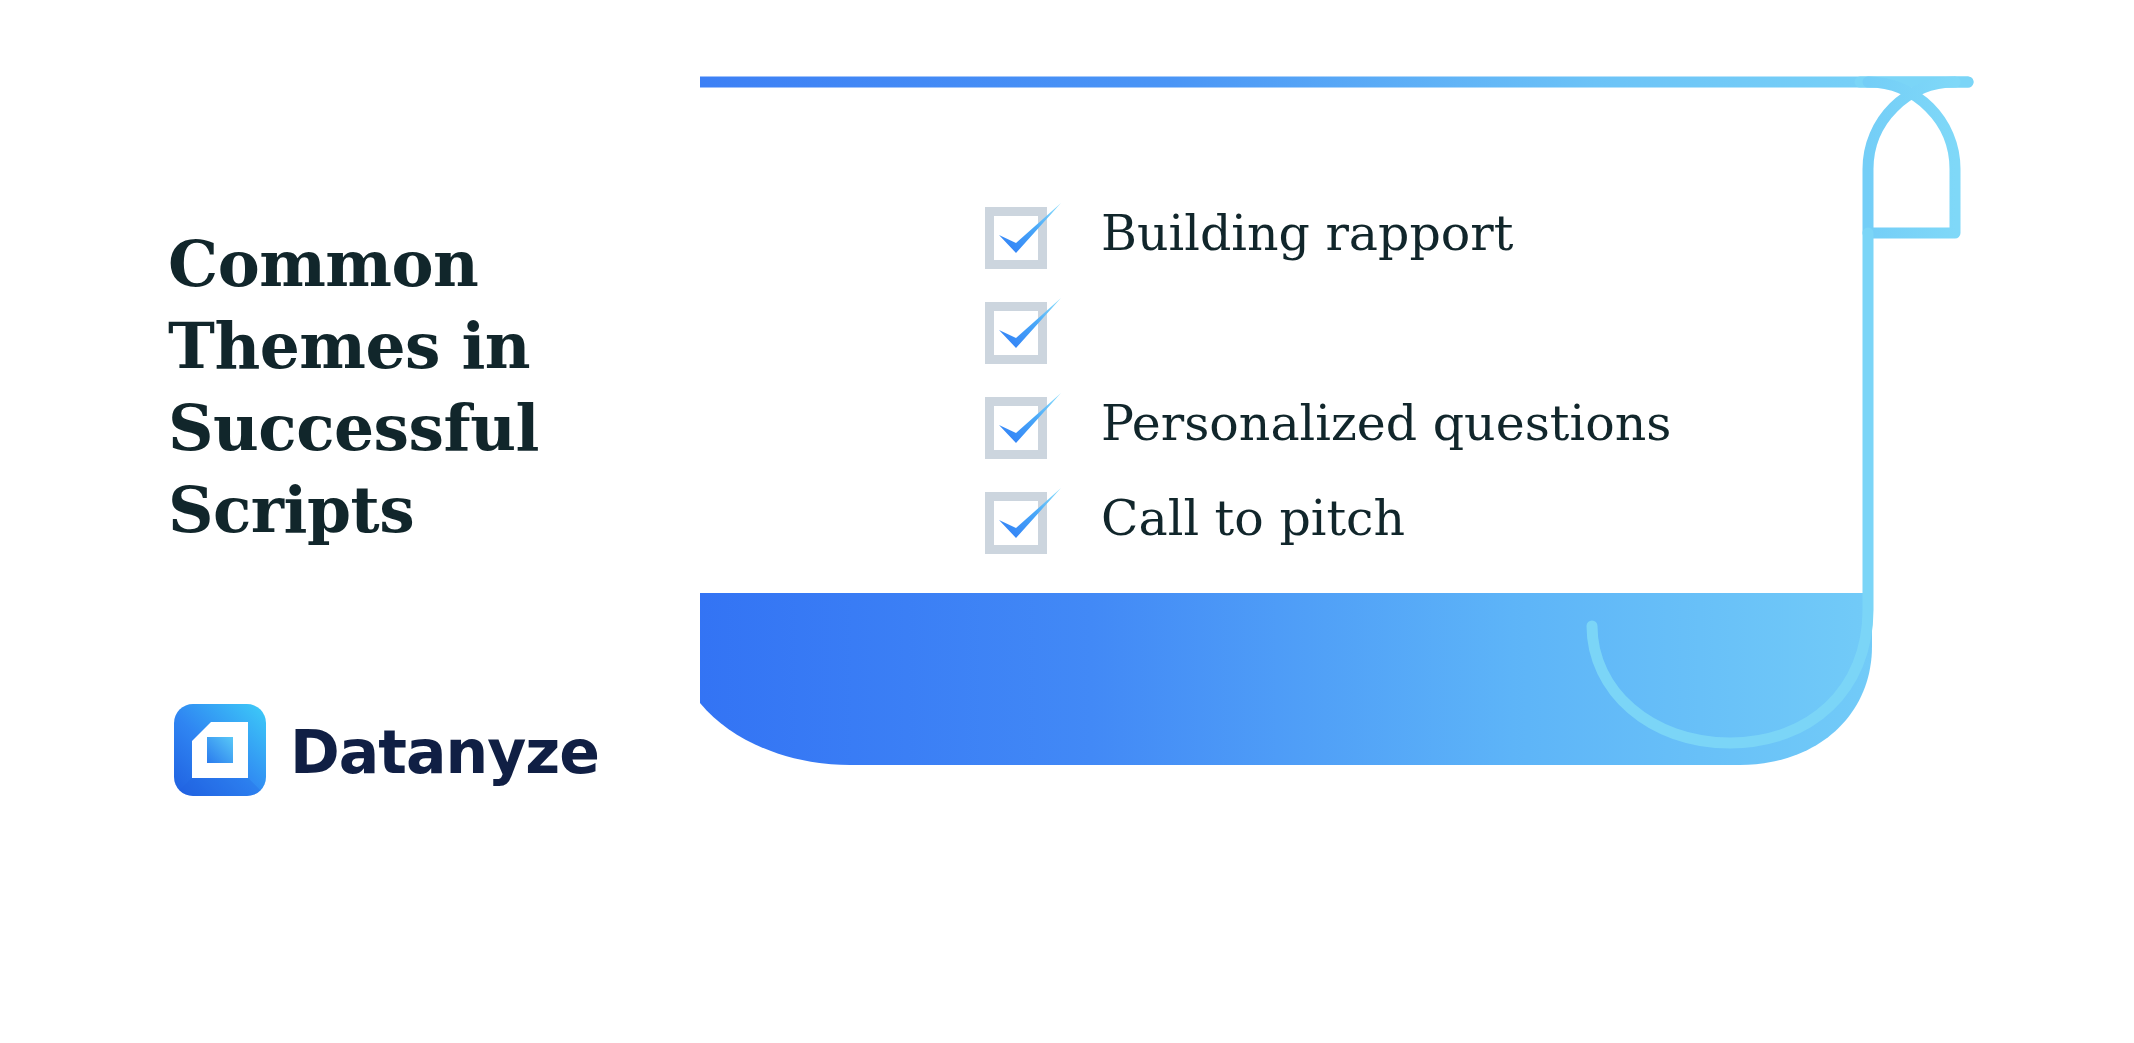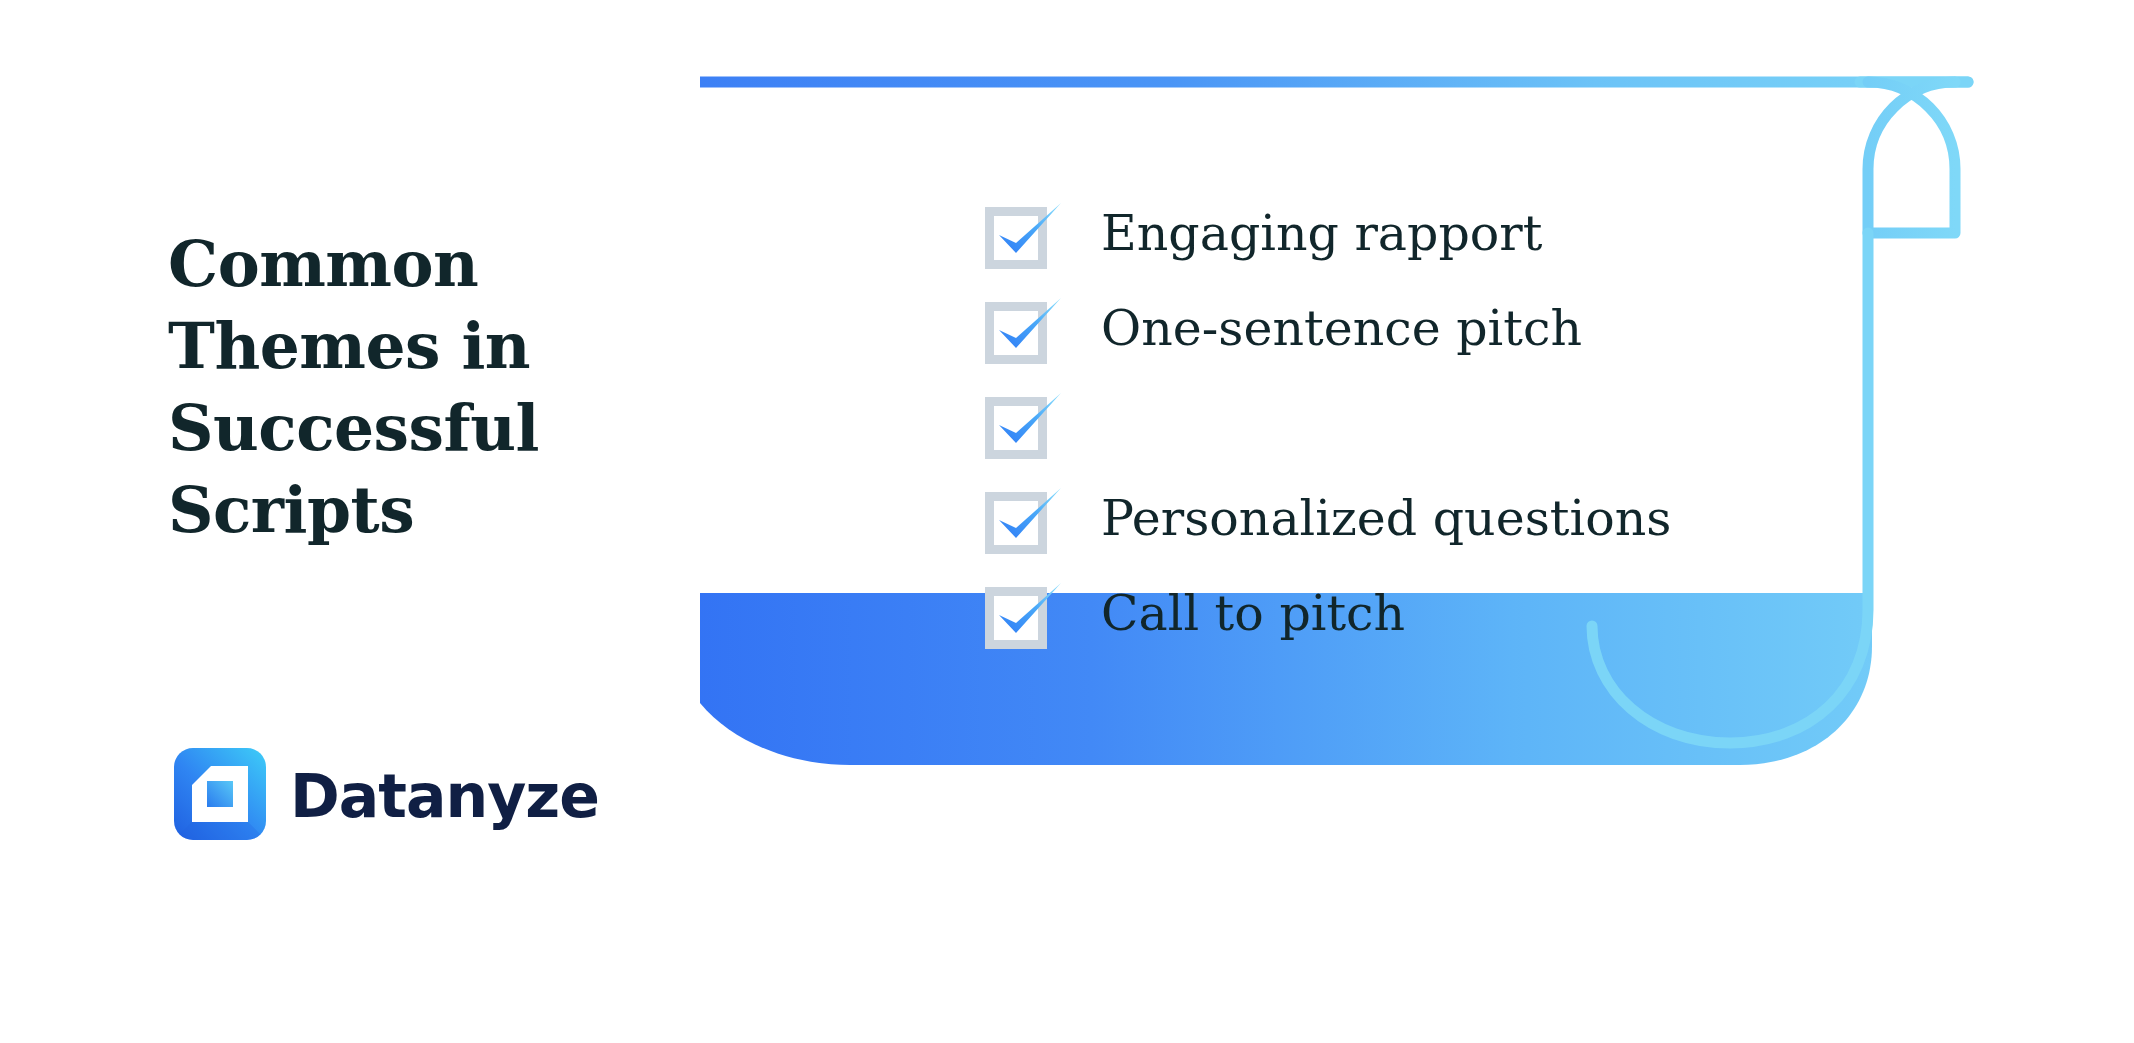--- a/index.html
+++ b/index.html
@@ -43,21 +43,21 @@
     line-height: 1.30;
     letter-spacing: -0.5px;
     color: #11262b;
     white-space: pre-line;
   }
 
   
   #logo {
     position: absolute;
     left: 174px;
-    top: 742px;
+    top: 698px;
     width: 430px;
     height: 104px;
     display: flex;
     align-items: center;
     gap: 24px;
   }
   #logo-mark {
     width: 92px;
     height: 92px;
     flex: 0 0 92px;
@@ -233,33 +233,23 @@
               <stop offset="0%" stop-color="#2f7cf6"></stop>
               <stop offset="55%" stop-color="#49a8f8"></stop>
               <stop offset="100%" stop-color="#8fe2fd"></stop>
             </linearGradient>
           </defs>
           <rect x="2" y="12" width="62" height="62" fill="#ccd5de"></rect>
           <rect x="11" y="21" width="44" height="44" fill="#ffffff"></rect>
           <path d="M 16,40 L 33,58 L 78,8 L 33,48 Z" fill="url(#ckGrad1)"></path>
         </svg>
       </div>
-      <div class="check-label">Engaging rapport</div>
-    </div>
-
-    <div class="check-row">
-      <div class="check-box-wrap">
-        <svg class="check-box-svg" viewBox="0 0 84 78" aria-hidden="true">
-          <rect x="2" y="12" width="62" height="62" fill="#ccd5de"></rect>
-          <rect x="11" y="21" width="44" height="44" fill="#ffffff"></rect>
-          <path d="M 16,40 L 33,58 L 78,8 L 33,48 Z" fill="url(#ckGrad1)"></path>
-        </svg>
-      </div>
-      <div class="check-label">One-sentence pitch</div>
-    </div>
+      <div class="check-label">Building rapport</div>
+    </div>
+
 
     <div class="check-row">
       <div class="check-box-wrap">
         <svg class="check-box-svg" viewBox="0 0 84 78" aria-hidden="true">
           <rect x="2" y="12" width="62" height="62" fill="#ccd5de"></rect>
           <rect x="11" y="21" width="44" height="44" fill="#ffffff"></rect>
           <path d="M 16,40 L 33,58 L 78,8 L 33,48 Z" fill="url(#ckGrad1)"></path>
         </svg>
       </div>
     </div>

